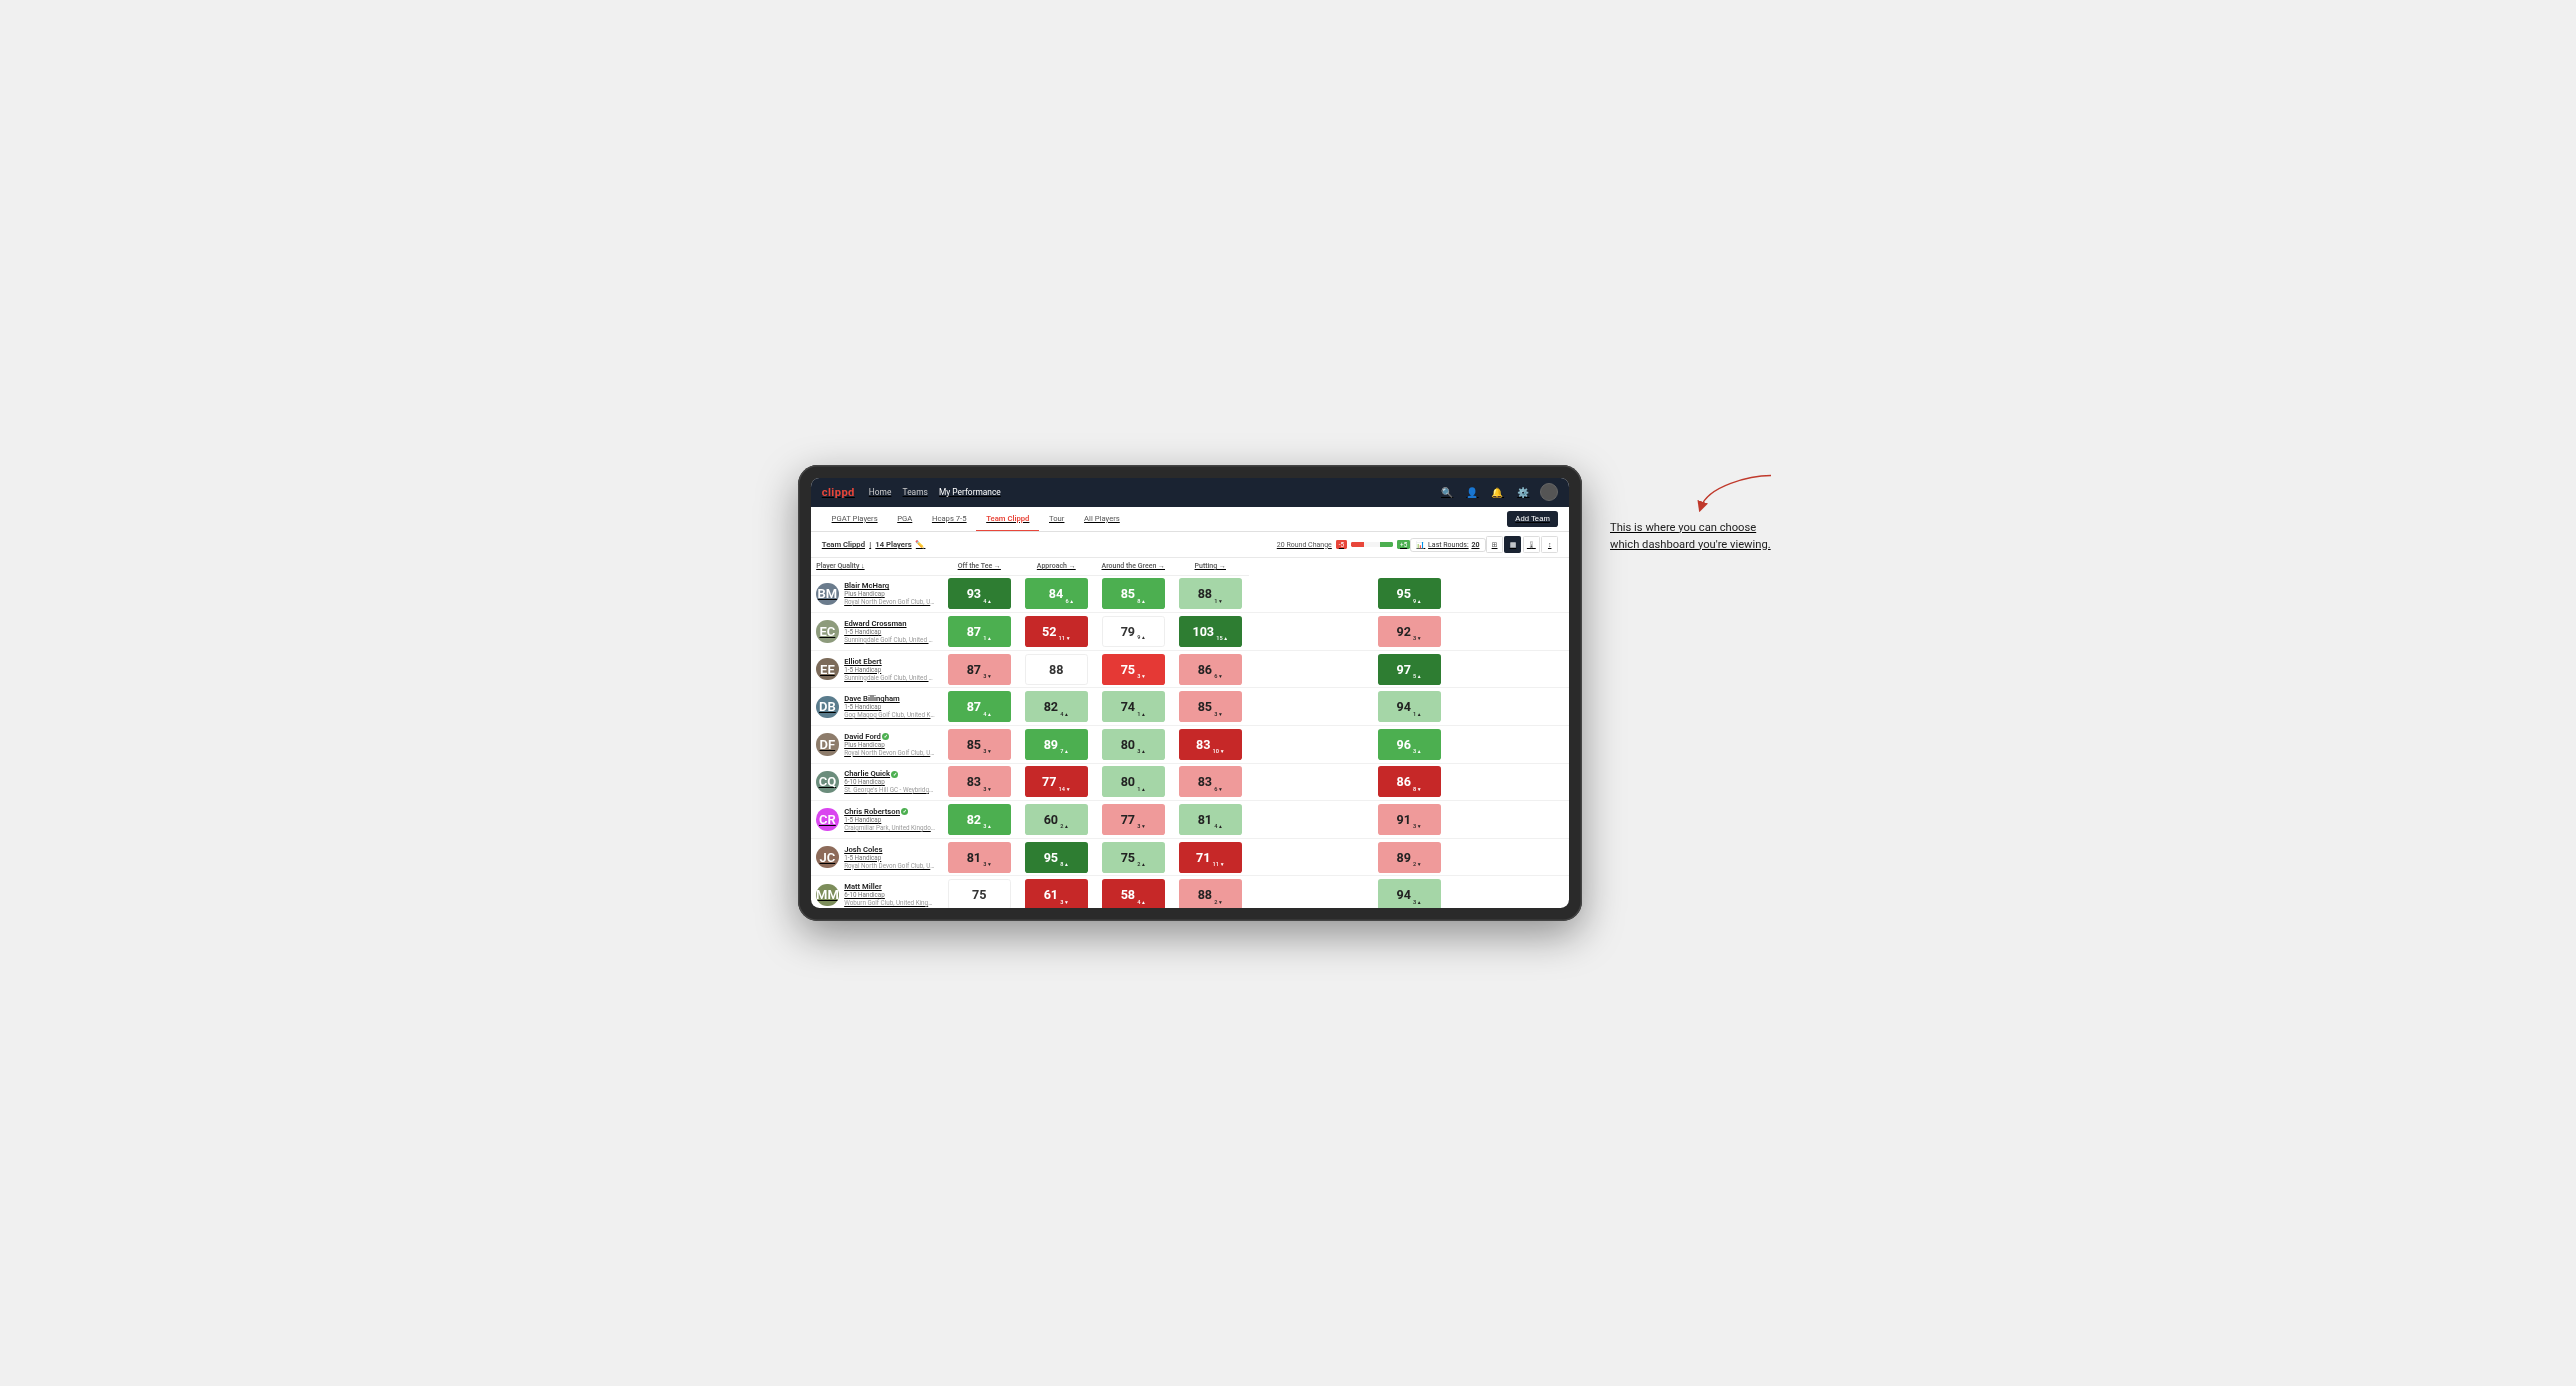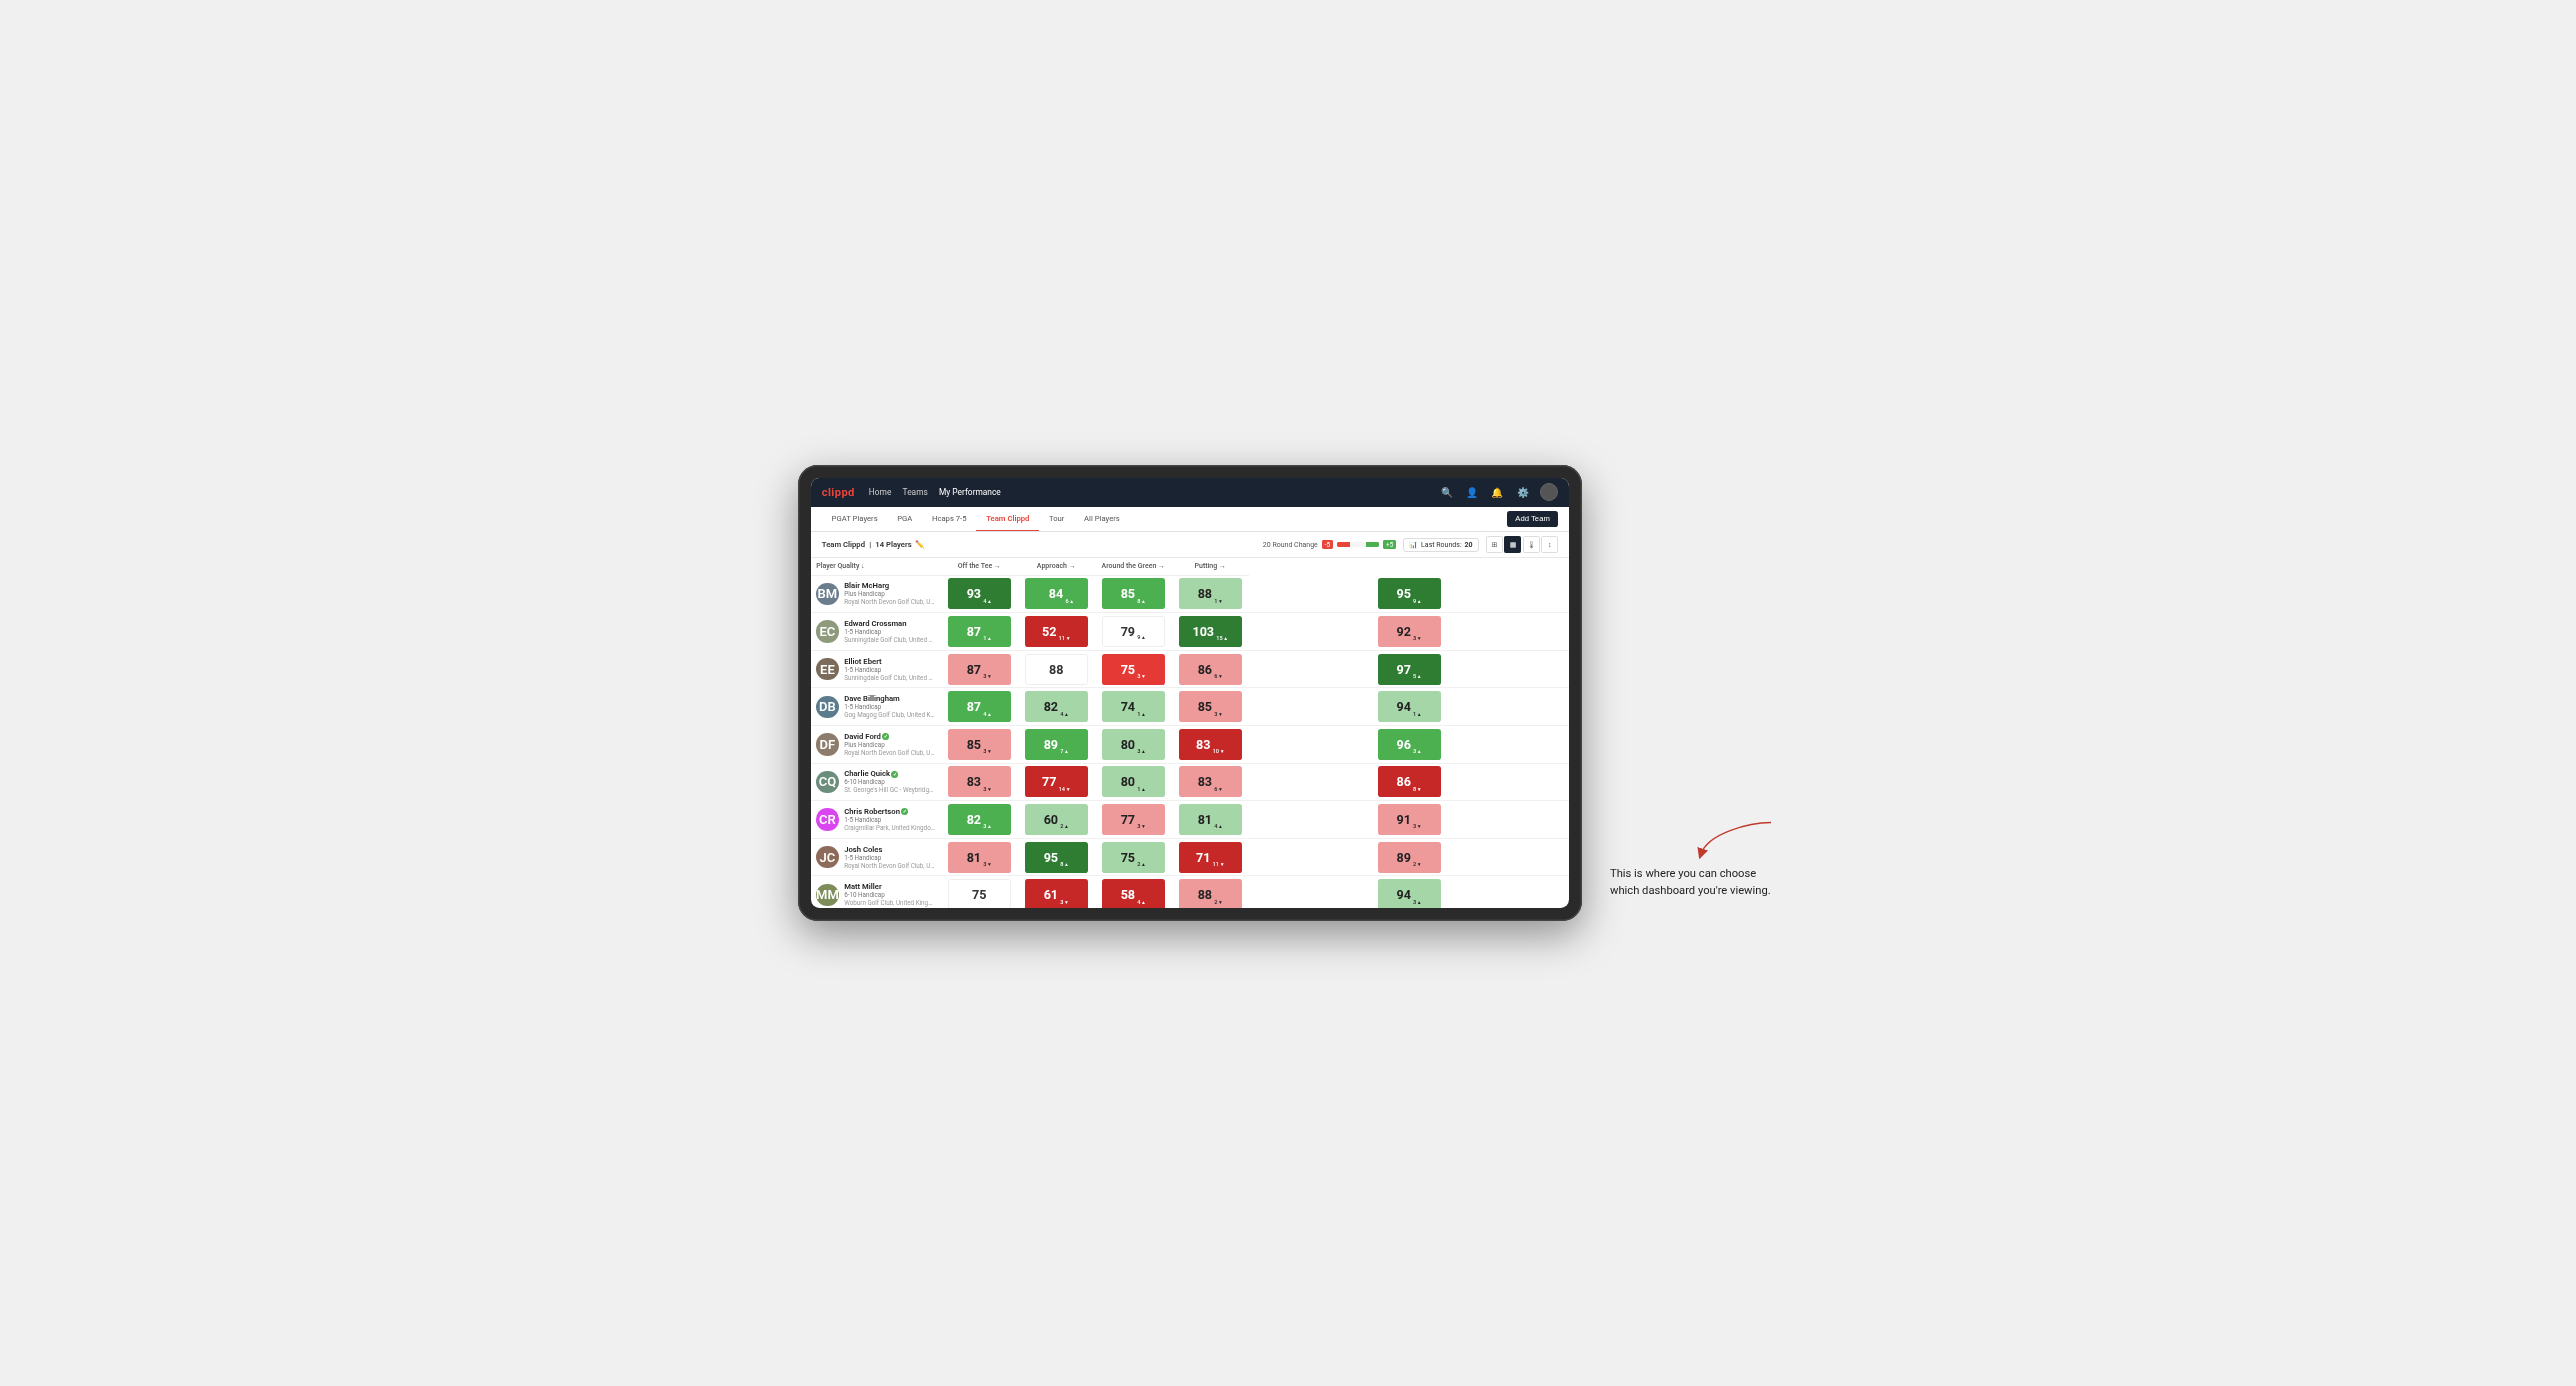--- a/index.html
+++ b/index.html
@@ -8,24 +8,25 @@
       font-family: -apple-system, BlinkMacSystemFont, 'Segoe UI', Roboto, sans-serif;
       display: flex;
       align-items: center;
       justify-content: center;
       min-height: 100vh;
       padding: 14px;
     }
 
     .page-wrapper {
       display: flex;
-      align-items: flex-end;
+      align-items: flex-start;
       gap: 28px;
       width: 100%;
       max-width: 980px;
+      text-decoration: underline;
     }
 
     
     .tablet-frame {
       background: #2a2a2a;
       border-radius: 19.6px;
       padding: 12.6px;
       box-shadow: 0 14px 42px rgba(0,0,0,0.4), inset 0 0 0 1.4px #444;
       flex: 1;
       min-width: 0;
@@ -160,21 +161,21 @@
 
     .edit-icon {
       color: #888;
       font-size: 7.7px;
       cursor: pointer;
     }
 
     .sub-header-right {
       display: flex;
       align-items: center;
-      gap: 7px;
+      gap: 0;
     }
 
     .round-change {
       display: flex;
       align-items: center;
       gap: 4.2px;
       font-size: 7px;
       color: #555;
     }
 

